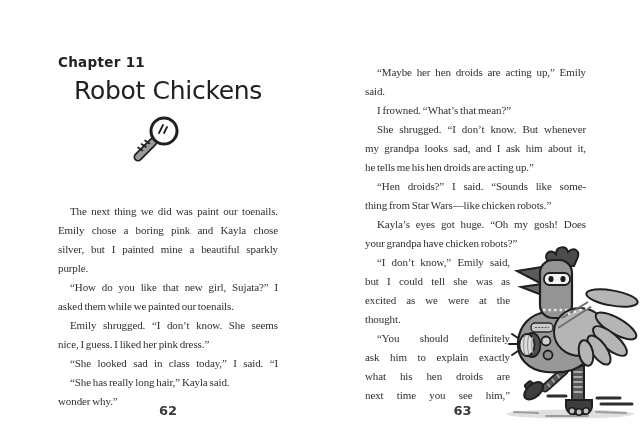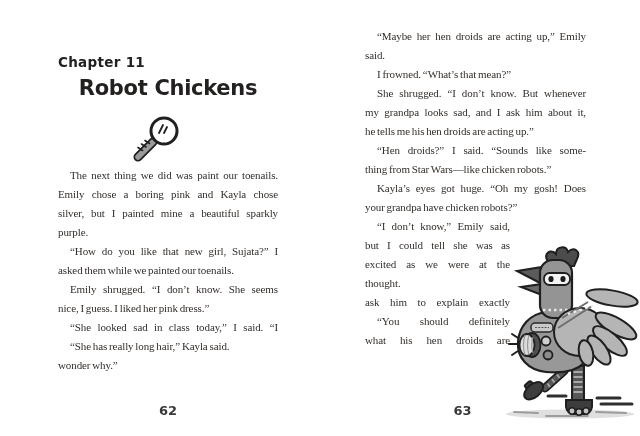--- a/index.html
+++ b/index.html
@@ -11,27 +11,27 @@
        font-family:"Liberation Serif","DejaVu Serif",serif;}
   .spread{position:relative;width:640px;height:436px;background:var(--paper);}
   .page{position:absolute;top:0;height:436px;}
   .page.left{left:0;width:320px;}
   .page.right{left:320px;width:320px;}
 
   .chapter-label{position:absolute;left:58px;top:54px;width:220px;
       font-family:"DejaVu Sans","Liberation Sans",sans-serif;font-weight:700;
       font-size:13.5px;letter-spacing:.3px;color:var(--head-ink);}
   .chapter-title{position:absolute;left:28px;top:76px;width:280px;text-align:center;
-      font-family:"DejaVu Sans","Liberation Sans",sans-serif;font-weight:700;
-      font-size:21px;letter-spacing:-.3px;color:var(--head-ink);}
+      font-family:"DejaVu Sans","Liberation Sans",sans-serif;font-weight:400;
+      font-size:25px;letter-spacing:-.3px;color:var(--head-ink);}
 
   .magnifier{position:absolute;left:128px;top:114px;}
 
   .textcol{position:absolute;font-size:11px;line-height:19px;color:var(--ink);
-      letter-spacing:-.1px;word-spacing:-.8px;}
+      letter-spacing:-.1px;word-spacing:-.8px;margin-top:36px;}
   .textcol.leftcol{left:58px;top:166px;width:220px;}
   .textcol.rightcol{left:45px;top:27px;width:221px;} 
   .line{height:19px;text-align:justify;text-align-last:justify;}
   .line.end{text-align:left;text-align-last:left;}
   .line.ind{text-indent:12px;}
   .line.nar{width:145px;}
 
   .pagenum{position:absolute;top:403px;text-align:center;color:#3a3a3a;
       font-family:"DejaVu Sans","Liberation Sans",sans-serif;font-weight:700;font-size:13px;}
   .pagenum.pl{left:58px;width:220px;}
@@ -86,23 +86,24 @@
         <div class="line">my grandpa looks sad, and I ask him about it,</div>
         <div class="line end">he tells me his hen droids are acting up.”</div>
         <div class="line ind">“Hen droids?” I said. “Sounds like some-</div>
         <div class="line end">thing from Star Wars—like chicken robots.”</div>
         <div class="line ind">Kayla’s eyes got huge. “Oh my gosh! Does</div>
         <div class="line end">your grandpa have chicken robots?”</div>
         <div class="line ind nar">“I don’t know,” Emily said,</div>
         <div class="line nar">but I could tell she was as</div>
         <div class="line nar">excited as we were at the</div>
         <div class="line end nar">thought.</div>
+        <div class="line ind nar">“You should definitely</div>
         <div class="line nar">ask him to explain exactly</div>
-        <div class="line ind nar">“You should definitely</div>
         <div class="line nar">what his hen droids are</div>
+        <div class="line nar">next time you see him,”</div>
       </div>
 
     <svg class="chicken" width="140" height="190" viewBox="0 0 140 190">
 
       <ellipse cx="70" cy="174" rx="64" ry="4.5" fill="#dfdfdf"></ellipse>
       <g stroke="#9c9c9c" stroke-width="1.8" stroke-linecap="round">
         <line x1="14" y1="172" x2="38" y2="173"></line>
         <line x1="46" y1="176" x2="88" y2="176"></line>
         <line x1="96" y1="172" x2="126" y2="173"></line>
       </g>

